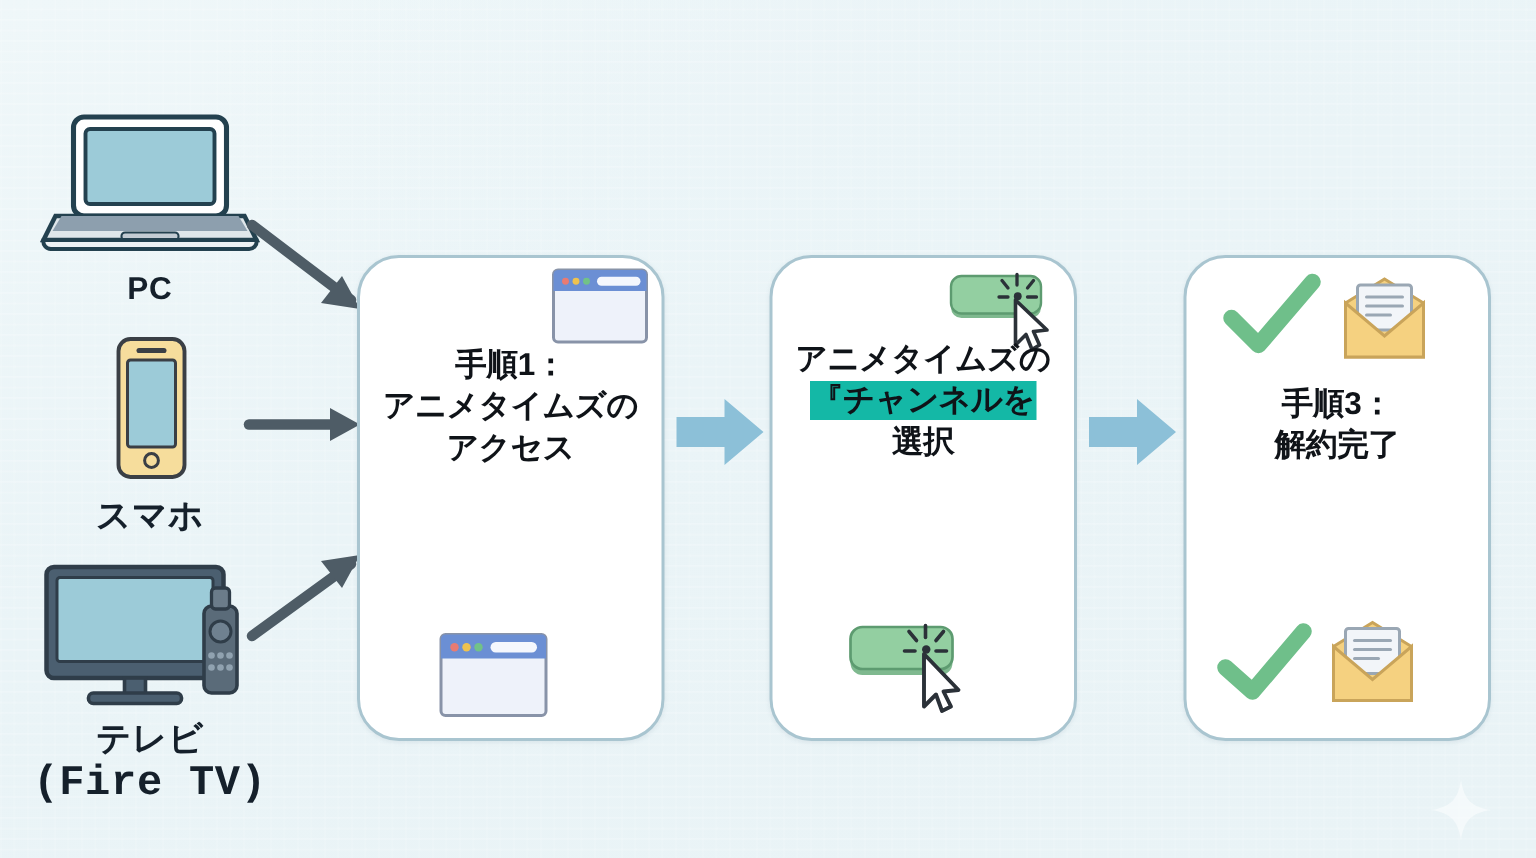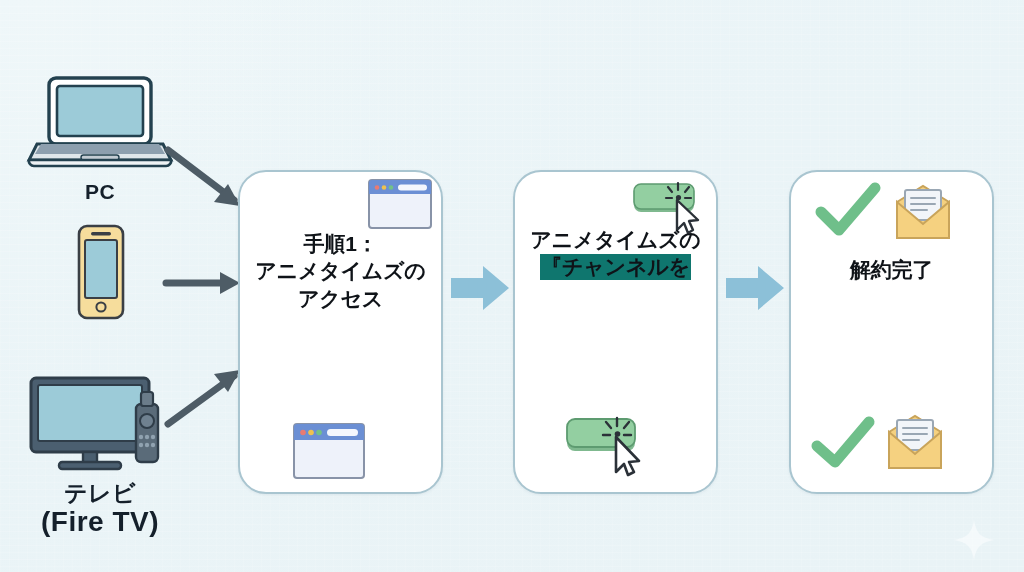--- a/index.html
+++ b/index.html
@@ -51,21 +51,21 @@
     color: #15202b;
     line-height: 1.15;
     letter-spacing: 0.5px;
   }
   #device-pc   { left: 5px;  top: 72px; }
   #device-sp   { left: 5px;  top: 222px; }
   #device-tv   { left: 5px;  top: 372px; }
 
   #device-pc   .device-label { font-size: 21px; margin-top: 4px; }
   #device-sp   .device-label { font-size: 23px; margin-top: 3px; }
-  #device-tv   .device-label { font-size: 23px; margin-top: 2px; }
+  #device-tv   .device-label { font-size: 23px; margin-top: 2px; font-family: Liberation Mono, monospace; }
   .device-label .sub { display: block; font-size: 28px; }
 
   
   .gray-arrow {
     position: absolute;
     pointer-events: none;
   }
 
   
   .card {
@@ -102,21 +102,21 @@
     font-weight: bold;
     color: #0f1318;
     line-height: 1.30;
     letter-spacing: -0.2px;
   }
   #card-1 .card-text { top: 58px; font-size: 21px; }
   #card-2 .card-text { top: 54px; font-size: 21px; }
   #card-3 .card-text { top: 84px; font-size: 21px; }
   .card-text .line { display: block; white-space: nowrap; }
   .hl {
-    background: #0f766e;
+    background: #14b8a6;
     padding: 1px 1px 2px 1px;
     box-decoration-break: clone;
     text-align: right;
     -webkit-box-decoration-break: clone;
   }
 
   
   .block-arrow {
     position: absolute;
     top: 262px;
@@ -156,20 +156,23 @@
 
   <div class="device" id="device-sp">
     <span class="device-icon">
       <svg width="150" height="100" viewBox="0 0 150 100" aria-hidden="true">
         <rect x="54" y="4" width="44" height="92" rx="8" fill="#f6dd9c" stroke="#3a3f45" stroke-width="2.6"></rect>
         <rect x="60" y="18" width="32" height="58" rx="2" fill="#9ccbd8" stroke="#3a3f45" stroke-width="2"></rect>
         <rect x="66" y="10" width="20" height="3.4" rx="1.7" fill="#3a3f45"></rect>
         <circle cx="76" cy="85" r="4.6" fill="#f6dd9c" stroke="#3a3f45" stroke-width="2"></circle>
       </svg>
     </span>
+    <div class="device-label">
+      <span>スマホ</span>
+    </div>
   </div>
 
   <div class="device" id="device-tv">
     <span class="device-icon">
       <svg width="170" height="102" viewBox="0 0 170 102" aria-hidden="true">
         <rect x="16" y="6" width="118" height="74" rx="5" fill="#4b5f70" stroke="#2f3d49" stroke-width="3"></rect>
         <rect x="23" y="13" width="104" height="56" rx="2" fill="#9ccbd8" stroke="#2f3d49" stroke-width="2"></rect>
         <rect x="68" y="80" width="14" height="12" fill="#4b5f70" stroke="#2f3d49" stroke-width="2.4"></rect>
         <rect x="44" y="90" width="62" height="7" rx="3.2" fill="#4b5f70" stroke="#2f3d49" stroke-width="2.4"></rect>
 
@@ -262,20 +265,21 @@
           <path d="M36 20 L42 20"></path>
         </g>
         <circle cx="48.5" cy="19.5" r="2.6" fill="#2b3138"></circle>
         <path d="M47 22 L47 52 L54 45 L58 55 L63 52 L59 43 L68 42 Z" fill="#ffffff" stroke="#2b3138" stroke-width="2.4" stroke-linejoin="round"></path>
       </svg>
     </span>
 
     <div class="card-text">
       <span class="line">アニメタイムズの</span>
       <span class="line"><span class="hl">『チャンネルを</span></span>
+      <span class="line">選択</span>
     </div>
 
     <span class="card-deco-bottom" style="left:48px;">
       <svg width="90" height="68" viewBox="0 0 90 68" aria-hidden="true">
         <rect x="4" y="11" width="68" height="28" rx="8" fill="#7fb98f"></rect>
         <rect x="4" y="7" width="68" height="28" rx="8" fill="#93cfa1" stroke="#5d9b70" stroke-width="1.8"></rect>
         <g stroke="#2b3138" stroke-width="2.4" stroke-linecap="round">
           <path d="M54 6 L54 14"></path>
           <path d="M66 10 L61 16"></path>
           <path d="M43 10 L48 16"></path>
@@ -306,20 +310,21 @@
             <path d="M18 14 H42"></path>
             <path d="M18 20 H42"></path>
             <path d="M18 26 H34"></path>
           </g>
           <path d="M4 18 L30 40 L56 18 V54 H4 Z" fill="#f5d180" stroke="#c9a45a" stroke-width="2"></path>
         </g>
       </svg>
     </span>
 
     <div class="card-text">
+      <span class="line">手順3：</span>
       <span class="line">解約完了</span>
     </div>
 
     <span class="card-deco-bottom" style="left:18px; bottom:14px;">
       <svg width="160" height="62" viewBox="0 0 160 62" aria-hidden="true">
         <path d="M8 34 L26 50 L60 10" stroke="#6fbf8a" stroke-width="11" fill="none" stroke-linecap="round" stroke-linejoin="round"></path>
         <g transform="translate(76,2)">
           <path d="M4 18 L30 2 L56 18 V54 H4 Z" fill="#f5d180" stroke="#c9a45a" stroke-width="2"></path>
           <rect x="12" y="6" width="36" height="30" rx="2" fill="#f2f5f9" stroke="#9aa7b4" stroke-width="2"></rect>
           <g stroke="#9aa7b4" stroke-width="2" stroke-linecap="round">

